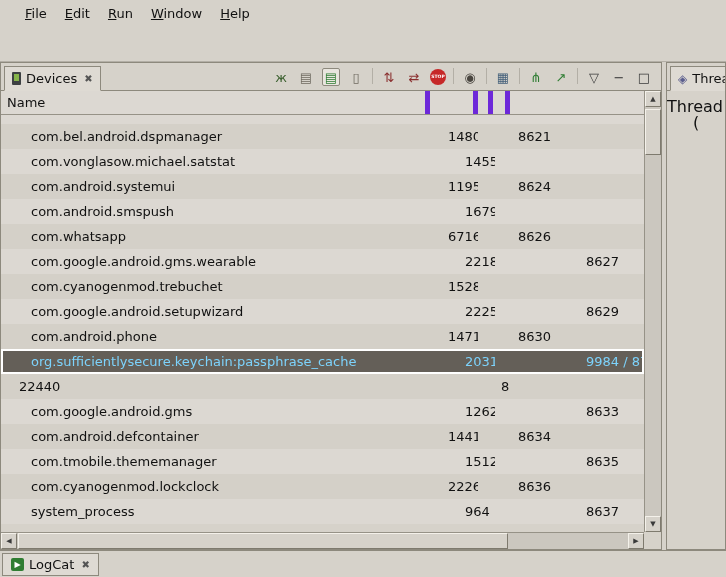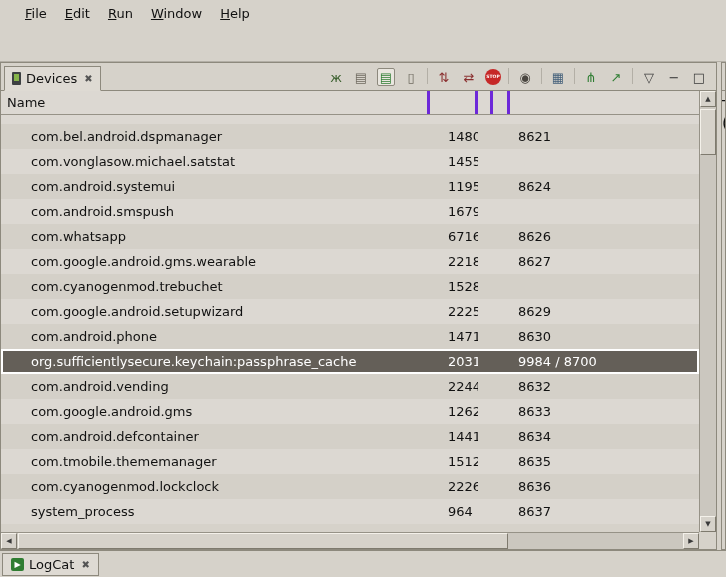--- a/index.html
+++ b/index.html
@@ -11,21 +11,21 @@
     position: relative; overflow: hidden;
   }
   
   .menubar { height: 27px; display: flex; align-items: center; padding-left: 16px; }
   .menu-item { padding: 3px 9px; cursor: default; }
   .menu-item u { text-decoration: underline; }
   
   .toolbar-strip { height: 35px; border-bottom: 1px solid #b3afa6; }
   
   .main { position: absolute; top: 62px; left: 0; width: 726px; height: 488px; display: flex; }
-  .devices-view { width: 717px; height: 100%; border: 1px solid #8d897d; display: flex; flex-direction: column; background: #d6d2ca; text-align: right; }
+  .devices-view { width: 662px; height: 100%; border: 1px solid #8d897d; display: flex; flex-direction: column; background: #d6d2ca; text-align: right; }
   .sash { width: 4px; }
   .threads-view { flex: 1; border: 1px solid #8d897d; overflow: hidden; background: #d6d2ca; }
   
   .tabrow { height: 28px; display: flex; align-items: flex-end; border-bottom: 1px solid #8d897d; background: #d6d2ca; flex: none; }
   .tab { height: 25px; margin-left: 3px; margin-bottom: -1px; display: flex; align-items: center; gap: 5px;
          padding: 0 7px; background: #dedad3; border: 1px solid #8d897d; border-bottom: 1px solid #dedad3; white-space: nowrap; }
   .tab-close { font-size: 10px; color: #555; padding-left: 2px; }
   .device-icon { width: 9px; height: 13px; background: #3d4042; border-radius: 1px; position: relative; flex: none; }
   .device-icon::after { content: ""; position: absolute; left: 2px; top: 2px; width: 5px; height: 7px; background: #86b44a; }
   .threads-tab-icon { color: #5b5e8e; font-size: 12px; }
@@ -34,25 +34,25 @@
   .tb-icon { width: 18px; height: 18px; display: flex; align-items: center; justify-content: center;
              font-size: 13px; line-height: 1; cursor: default; }
   .tb-icon.pressed { border: 1px solid #8d897d; background: #e9e6df; border-radius: 2px; }
   .tb-icon.stop { width: 16px; height: 16px; border-radius: 50%; font-size: 4.5px; font-weight: bold; letter-spacing: 0; }
   .tb-sep { width: 1px; height: 16px; background: #b3afa6; margin-bottom: 2px; }
   
   .table-wrap { flex: 1; min-height: 0; display: grid; grid-template-columns: 1fr 17px; grid-template-rows: 1fr 17px; }
   .table-main { grid-area: 1 / 1; overflow: hidden; display: flex; flex-direction: column; background: #d6d2ca; }
   .thead, .trow { display: grid; grid-template-columns: 429px 48px 15px 17px 1fr; }
   .thead { height: 24px; background: #dcd8d2; border-bottom: 1px solid #969287; flex: none; }
-  .hcell { display: flex; align-items: center; padding-left: 6px; border-right: 3px solid #6d28d9; overflow: hidden; }
+  .hcell { display: flex; align-items: center; padding-left: 6px; border-right: 5px solid #6d28d9; overflow: hidden; }
   .partial-row { height: 9px; background: #dcd8d2; flex: none; }
   .trow { height: 25px; background: #d4d0c8; flex: none; }
-  .trow.alt { background: #dcd8d2; }
-  .trow.sel { background: #645f58; color: #ffffff; outline: 2px solid #ffffff; outline-offset: -2px; position: relative; z-index: 1; }
+  .trow.alt { background: #dcd8d2; gap: 17px; }
+  .trow.sel { background: #645f58; color: #7dd3fc; outline: 2px solid #ffffff; outline-offset: -2px; position: relative; z-index: 1; }
   .cell { display: flex; align-items: center; overflow: hidden; white-space: nowrap; }
   .cname { padding-left: 30px; }
   .cpid  { padding-left: 18px; }
   .cport { padding-left: 8px; }
   
   .vscroll { grid-area: 1 / 2; background: #cbc7bf; border-left: 1px solid #969287; position: relative; display: flex; flex-direction: column; }
   .hscroll { grid-area: 2 / 1; background: #cbc7bf; border-top: 1px solid #969287; position: relative; display: flex; }
   .corner  { grid-area: 2 / 2; background: #d6d2ca; }
   .sb-btn { width: 16px; height: 16px; background: #d6d2ca; border: 1px solid; border-color: #f4f1ea #7e7a6e #7e7a6e #f4f1ea;
             display: flex; align-items: center; justify-content: center; font-size: 7px; color: #3a3a3a; flex: none; }
@@ -189,21 +189,20 @@
               <div class="cell cport">8630</div>
             </div>
             <div class="trow alt sel">
               <div class="cell cname">org.sufficientlysecure.keychain:passphrase_cache</div>
               <div class="cell cpid">20311</div>
               <div class="cell cx1"></div>
               <div class="cell cx2"></div>
               <div class="cell cport">9984 / 8700</div>
             </div>
             <div class="trow">
-              <div class="cell cname">com.android.vending</div>
               <div class="cell cpid">22440</div>
               <div class="cell cx1"></div>
               <div class="cell cx2"></div>
               <div class="cell cport">8632</div>
             </div>
             <div class="trow alt">
               <div class="cell cname">com.google.android.gms</div>
               <div class="cell cpid">12623</div>
               <div class="cell cx1"></div>
               <div class="cell cx2"></div>

